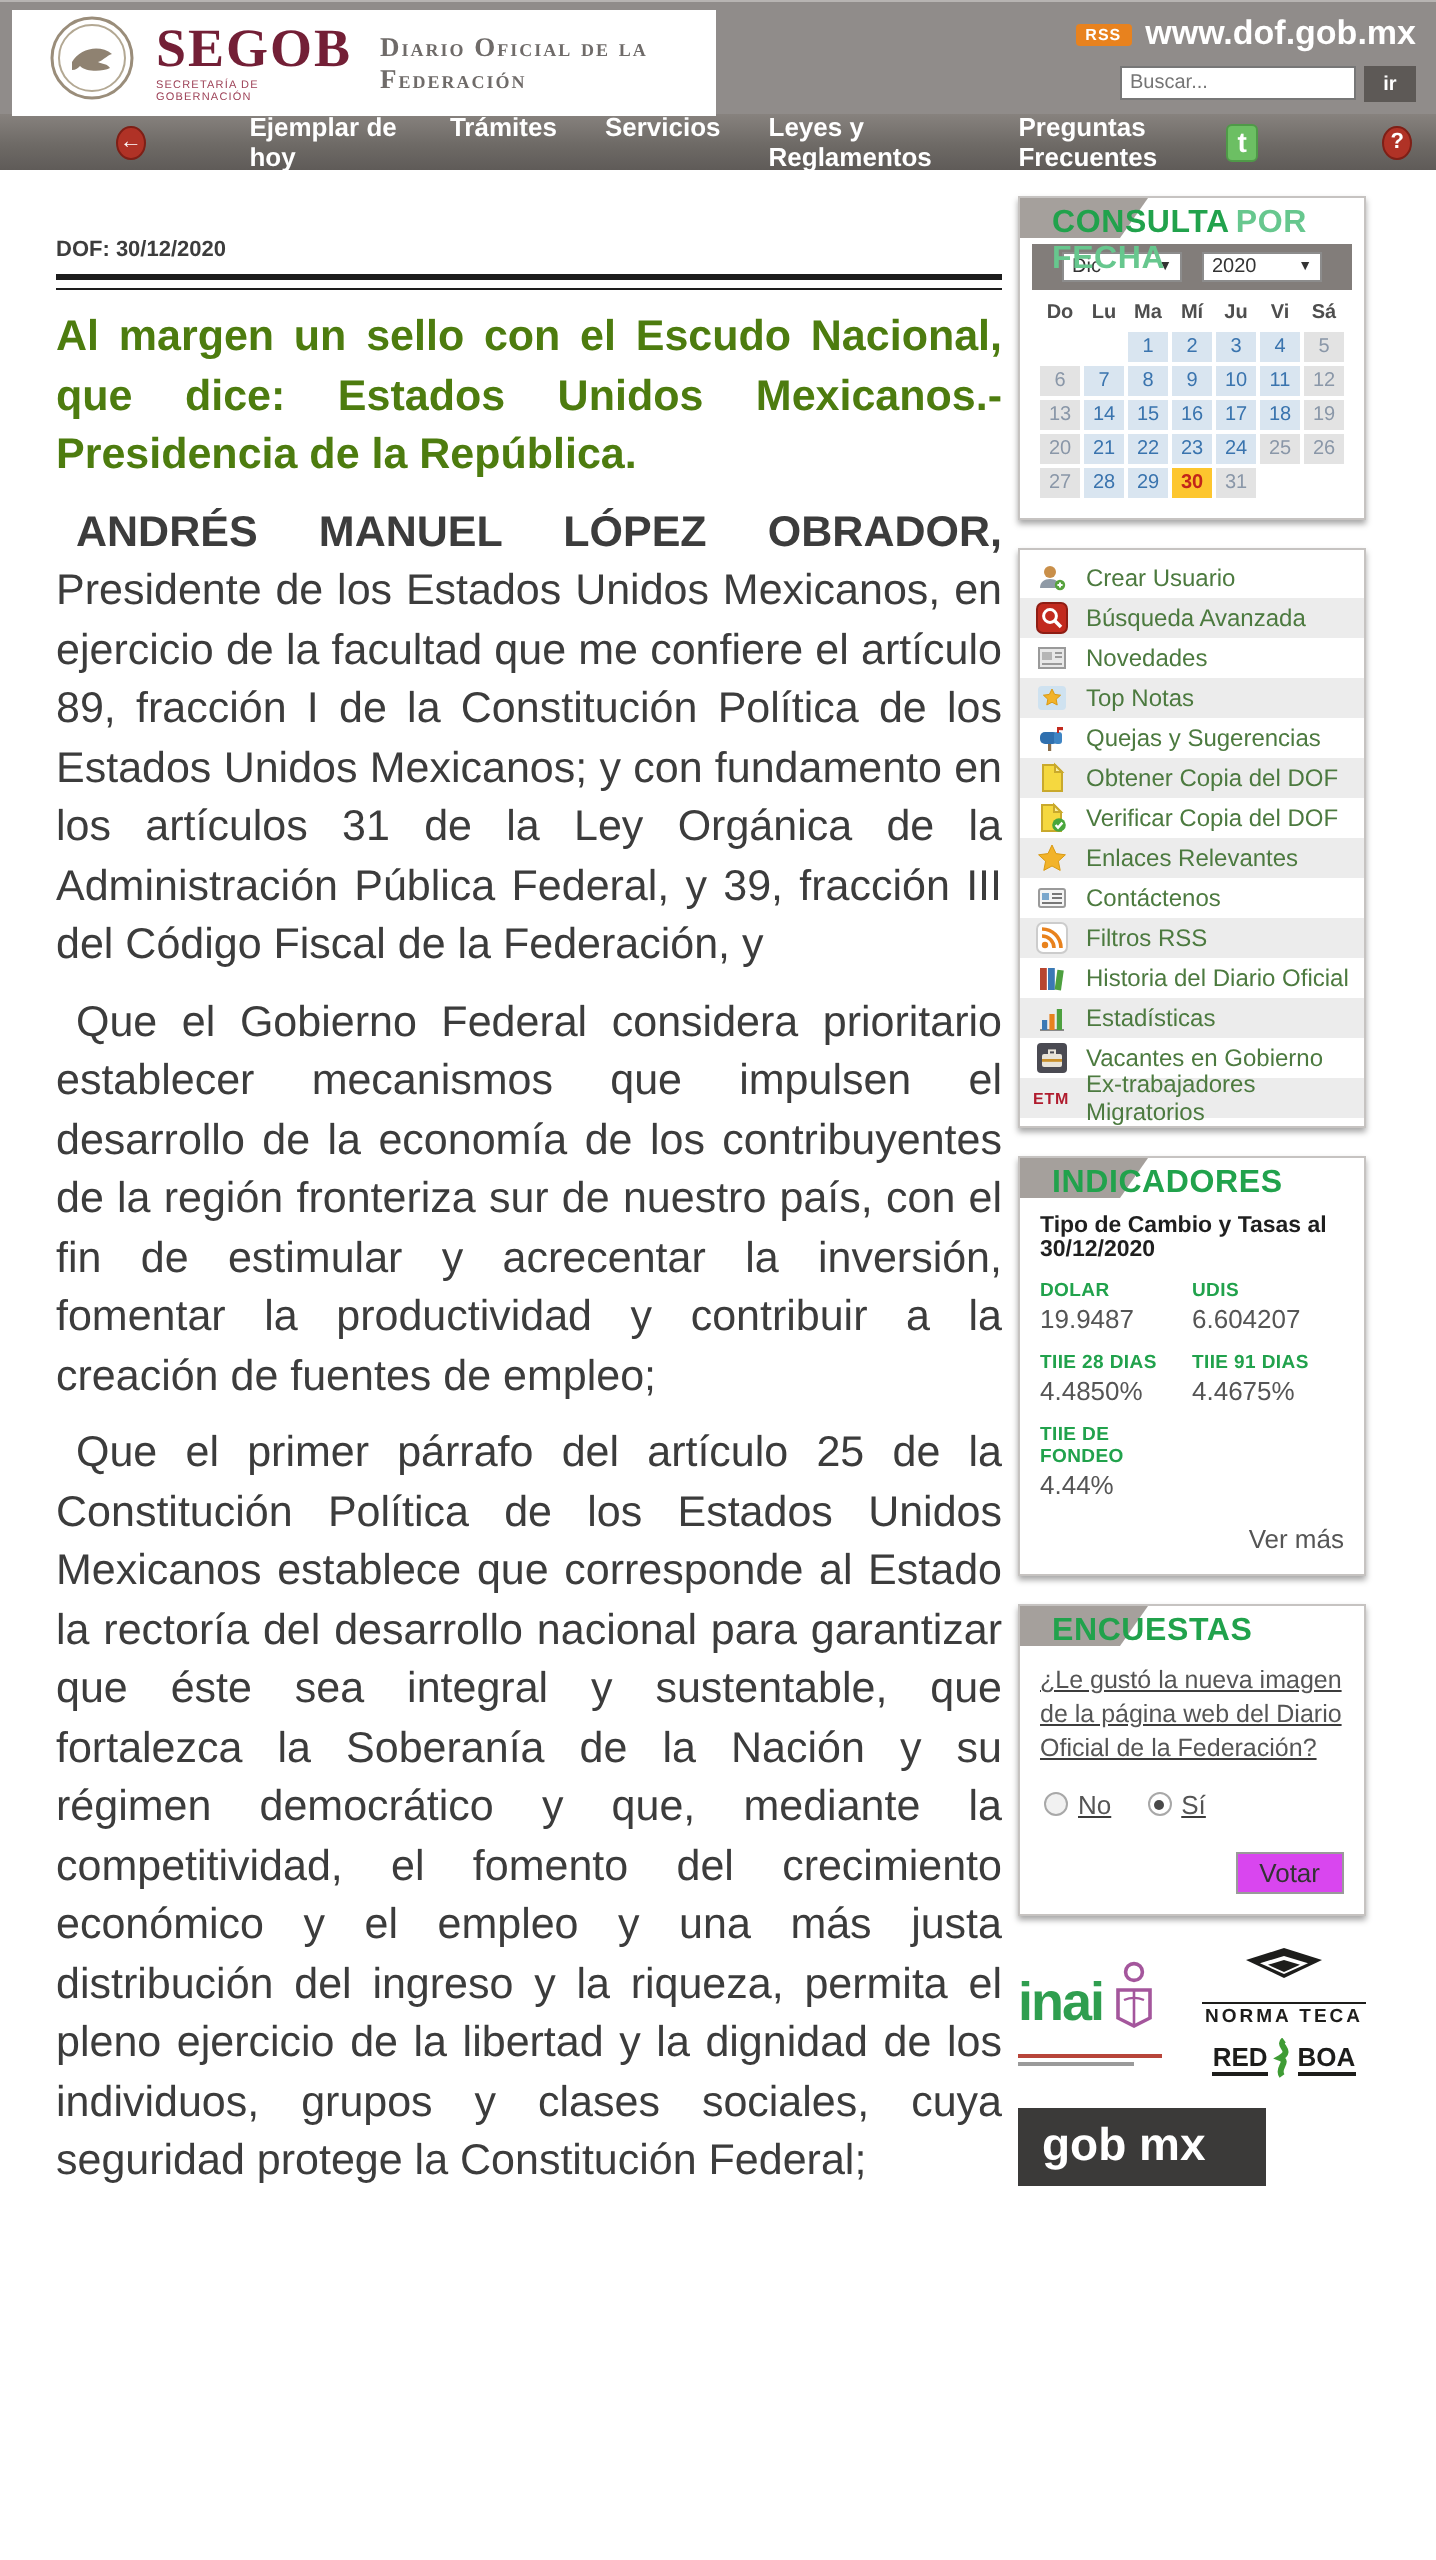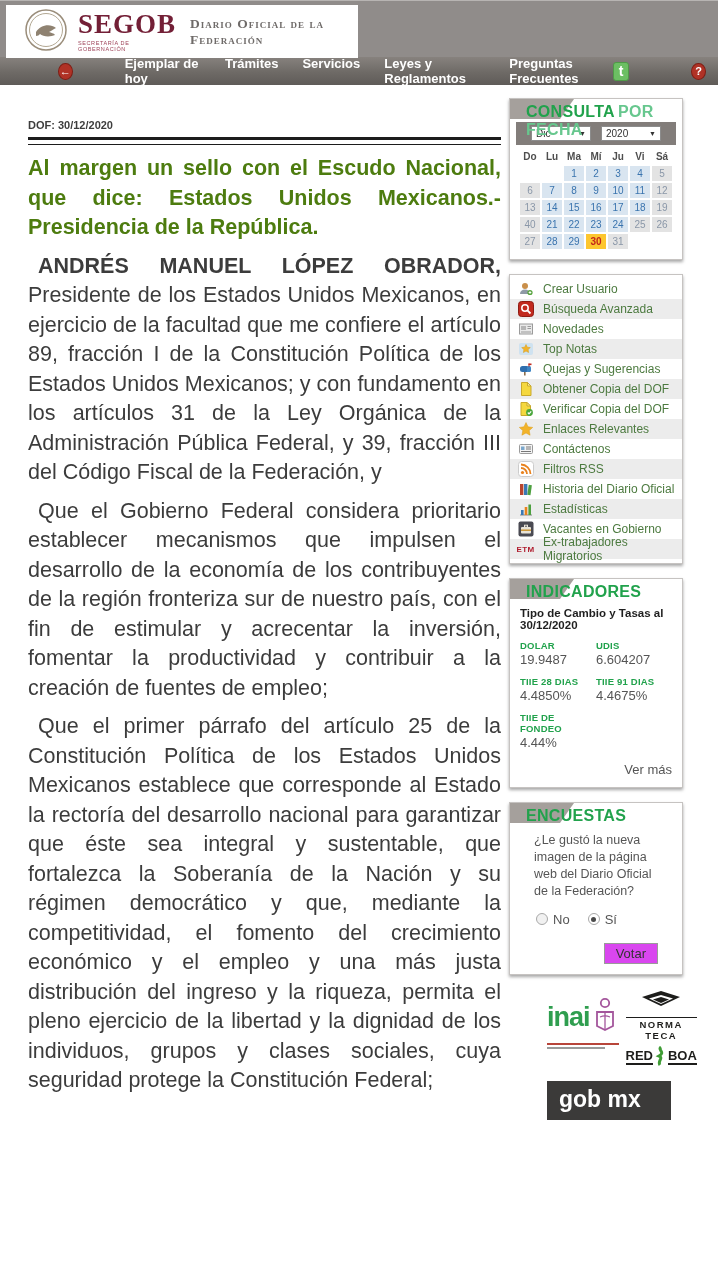--- a/index.html
+++ b/index.html
@@ -77,31 +77,31 @@
   .mlabel { font-size:12px; color:#4c7a3f; }
   .etm-badge { font-size:8px; font-weight:bold; color:#b01c2e; letter-spacing:.4px; }
   
   .ind-body { padding:7px 10px 10px; }
   .ind-title { font-size:11.5px; font-weight:bold; color:#1f1f1f; }
   .ind-grid { display:grid; grid-template-columns:1fr 1fr; row-gap:9px; margin-top:9px; }
   .ind-label { font-size:9.5px; font-weight:bold; color:#21a24c; letter-spacing:.2px; }
   .ind-value { font-size:13px; color:#555; margin-top:1px; }
   .ver-mas { text-align:right; font-size:13px; color:#555; margin-top:12px; cursor:pointer; }
   
-  .poll-body { padding:8px 24px 10px; }
+  .poll-body { padding:8px 10px 10px;text-decoration:underline; }
   .poll-q { font-size:12.5px; color:#555; line-height:1.35; }
   .poll-opts { display:flex; gap:18px; margin:12px 0 6px 2px; font-size:13px; color:#555; }
   .poll-opt { display:flex; align-items:center; gap:5px; cursor:pointer; }
   .radio { width:12px; height:12px; border-radius:50%; border:1px solid #a8a8a8; background:#f1f1f1; display:inline-block; position:relative; }
   .radio.sel { background:#fff; }
   .radio.sel::after { content:""; position:absolute; left:2.5px; top:2.5px; width:5px; height:5px; border-radius:50%; background:#4a4a4a; }
   .vote-row { text-align:right; margin-top:16px; }
   .vote-btn { border:1px solid #9a9a9a; background:#d946ef; font-size:13px; color:#333; padding:2px 11px; cursor:pointer; }
   
-  .logos { margin-top:2px;margin-left:38px; }
+  .logos { margin-top:2px; }
   .logos-top { display:flex; gap:6px; }
   .inai { width:86px; padding-top:8px; cursor:pointer; }
   .inai-row { display:flex; align-items:center; }
   .inai-text { font-size:27px; font-weight:bold; color:#2f9e4f; letter-spacing:-1px; line-height:1; }
   .inai-caption { margin-top:4px; }
   .inai-caption .bar1 { height:2px; width:72px; background:#b8453a; }
   .inai-caption .bar2 { height:2px; width:58px; background:#9a9a9a; margin-top:2px; }
   .nt-col { width:82px; }
   .normateca { text-align:center; cursor:pointer; }
   .nt-text { font-size:9.5px; font-weight:bold; color:#1d1d1b; letter-spacing:1.5px; border-top:1px solid #1d1d1b; padding-top:1px; }
@@ -121,20 +121,30 @@
           <circle cx="22" cy="22" r="16.5" fill="none" stroke="#b3a893" stroke-width="1"></circle>
           <path d="M12 24c4-7 14-9 20-4-3 1-4 3-7 4 2 1 5 1 6 3-4 2-12 2-15-1-1 1-2 2-4 2z" fill="#8f8271"></path>
         </svg>
     </span>
     <span class="segob-block">
       <div class="segob-title">SEGOB</div>
       <div class="segob-sub">SECRETARÍA DE GOBERNACIÓN</div>
     </span>
     <span class="dof-site-title">Diario Oficial de la Federación</span>
   </div>
+  <div class="top-right">
+    <div class="domain-row">
+      <span class="rss-badge">RSS</span>
+      <span class="domain">www.dof.gob.mx</span>
+    </div>
+    <div class="search-row">
+      <input class="search-input" placeholder="Buscar..." style="">
+      <button class="search-btn">ir</button>
+    </div>
+  </div>
 </div>
 
 <div class="nav">
   <div class="nav-circle nav-back">
       <span>←</span>
     </div>
   <div class="nav-items">
     <a>Ejemplar de hoy</a>
     <a>Trámites</a>
     <a>Servicios</a>
@@ -209,21 +219,21 @@
         <tr>
           <td class="muted">13</td>
               <td>14</td>
               <td>15</td>
               <td>16</td>
               <td>17</td>
               <td>18</td>
               <td class="muted">19</td>
         </tr>
         <tr>
-          <td class="muted">40</td>
+          <td class="muted">20</td>
               <td>21</td>
               <td>22</td>
               <td>23</td>
               <td>24</td>
               <td class="muted">25</td>
               <td class="muted">26</td>
         </tr>
         <tr>
           <td class="muted">27</td>
               <td>28</td>

